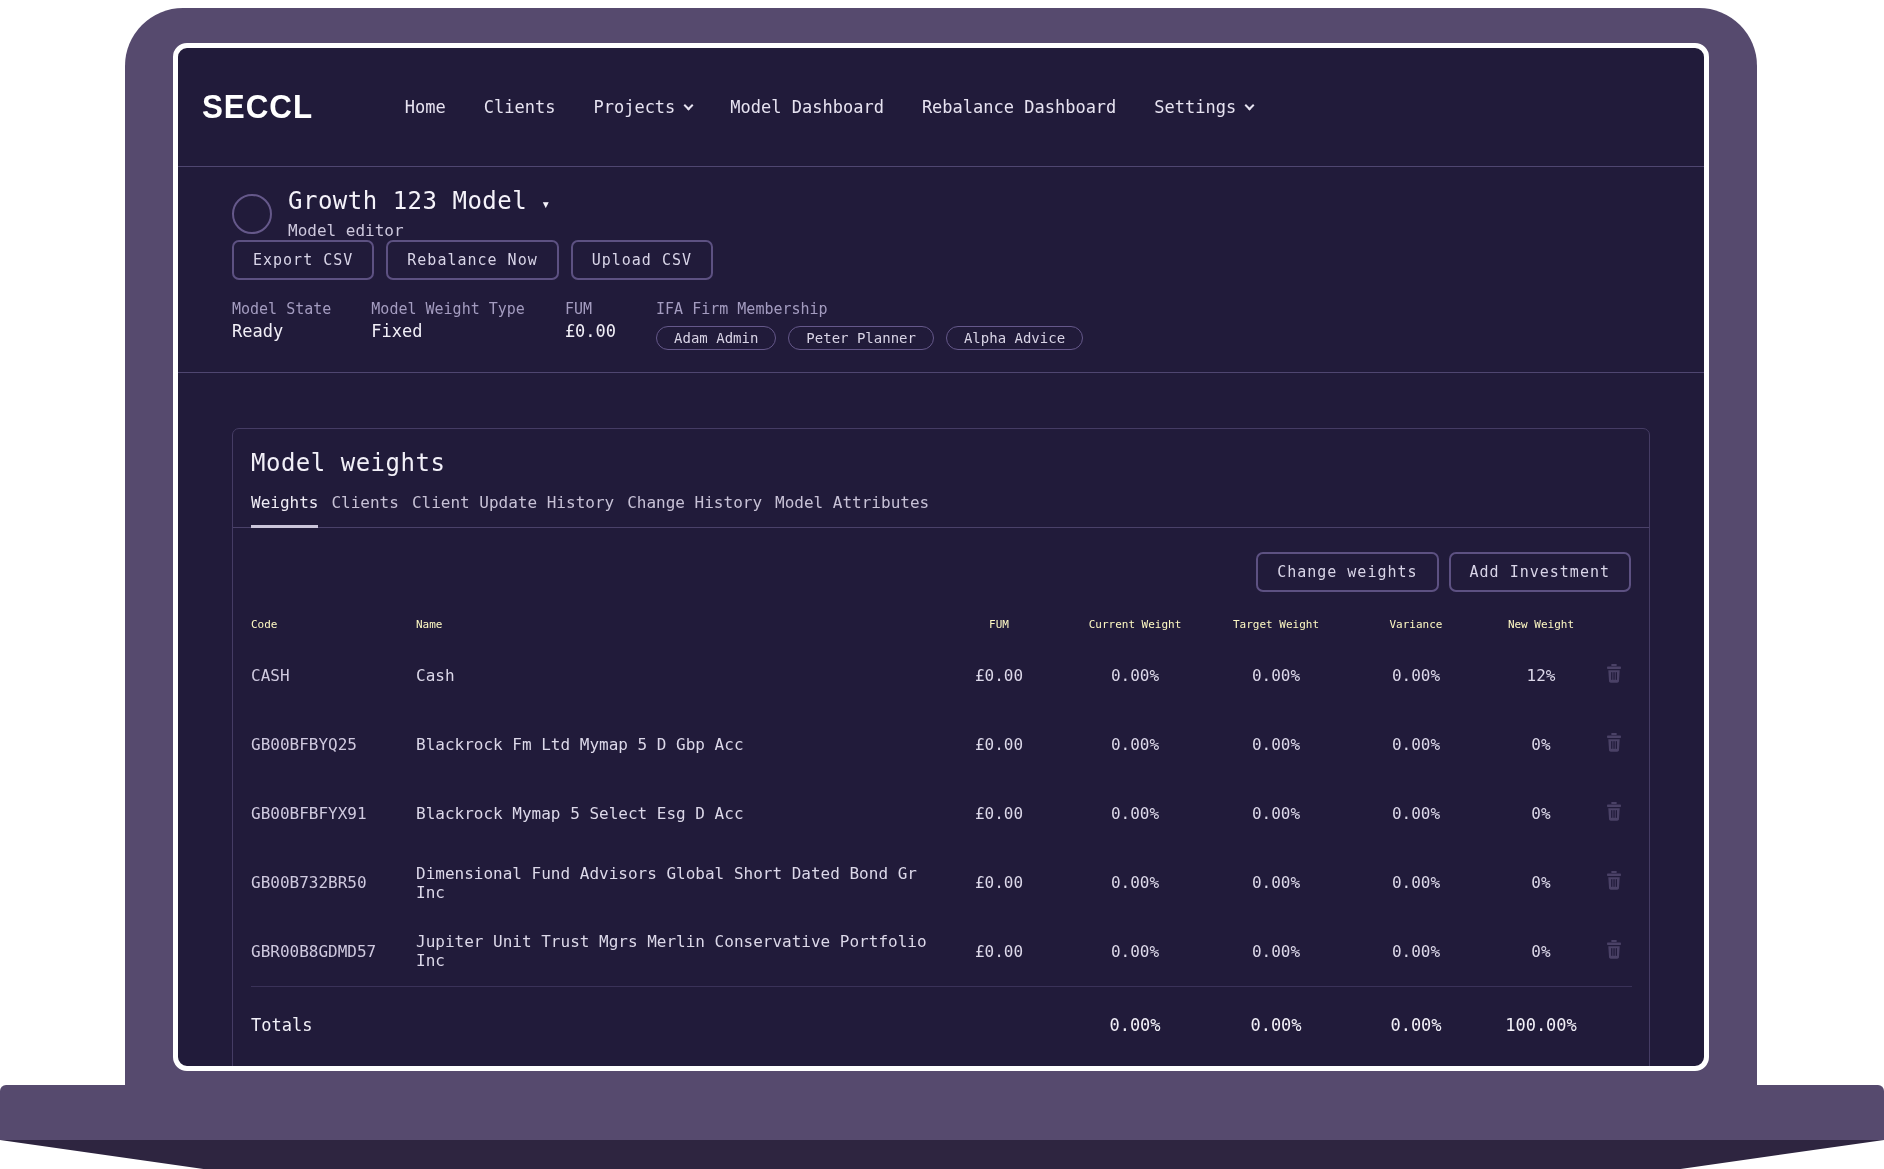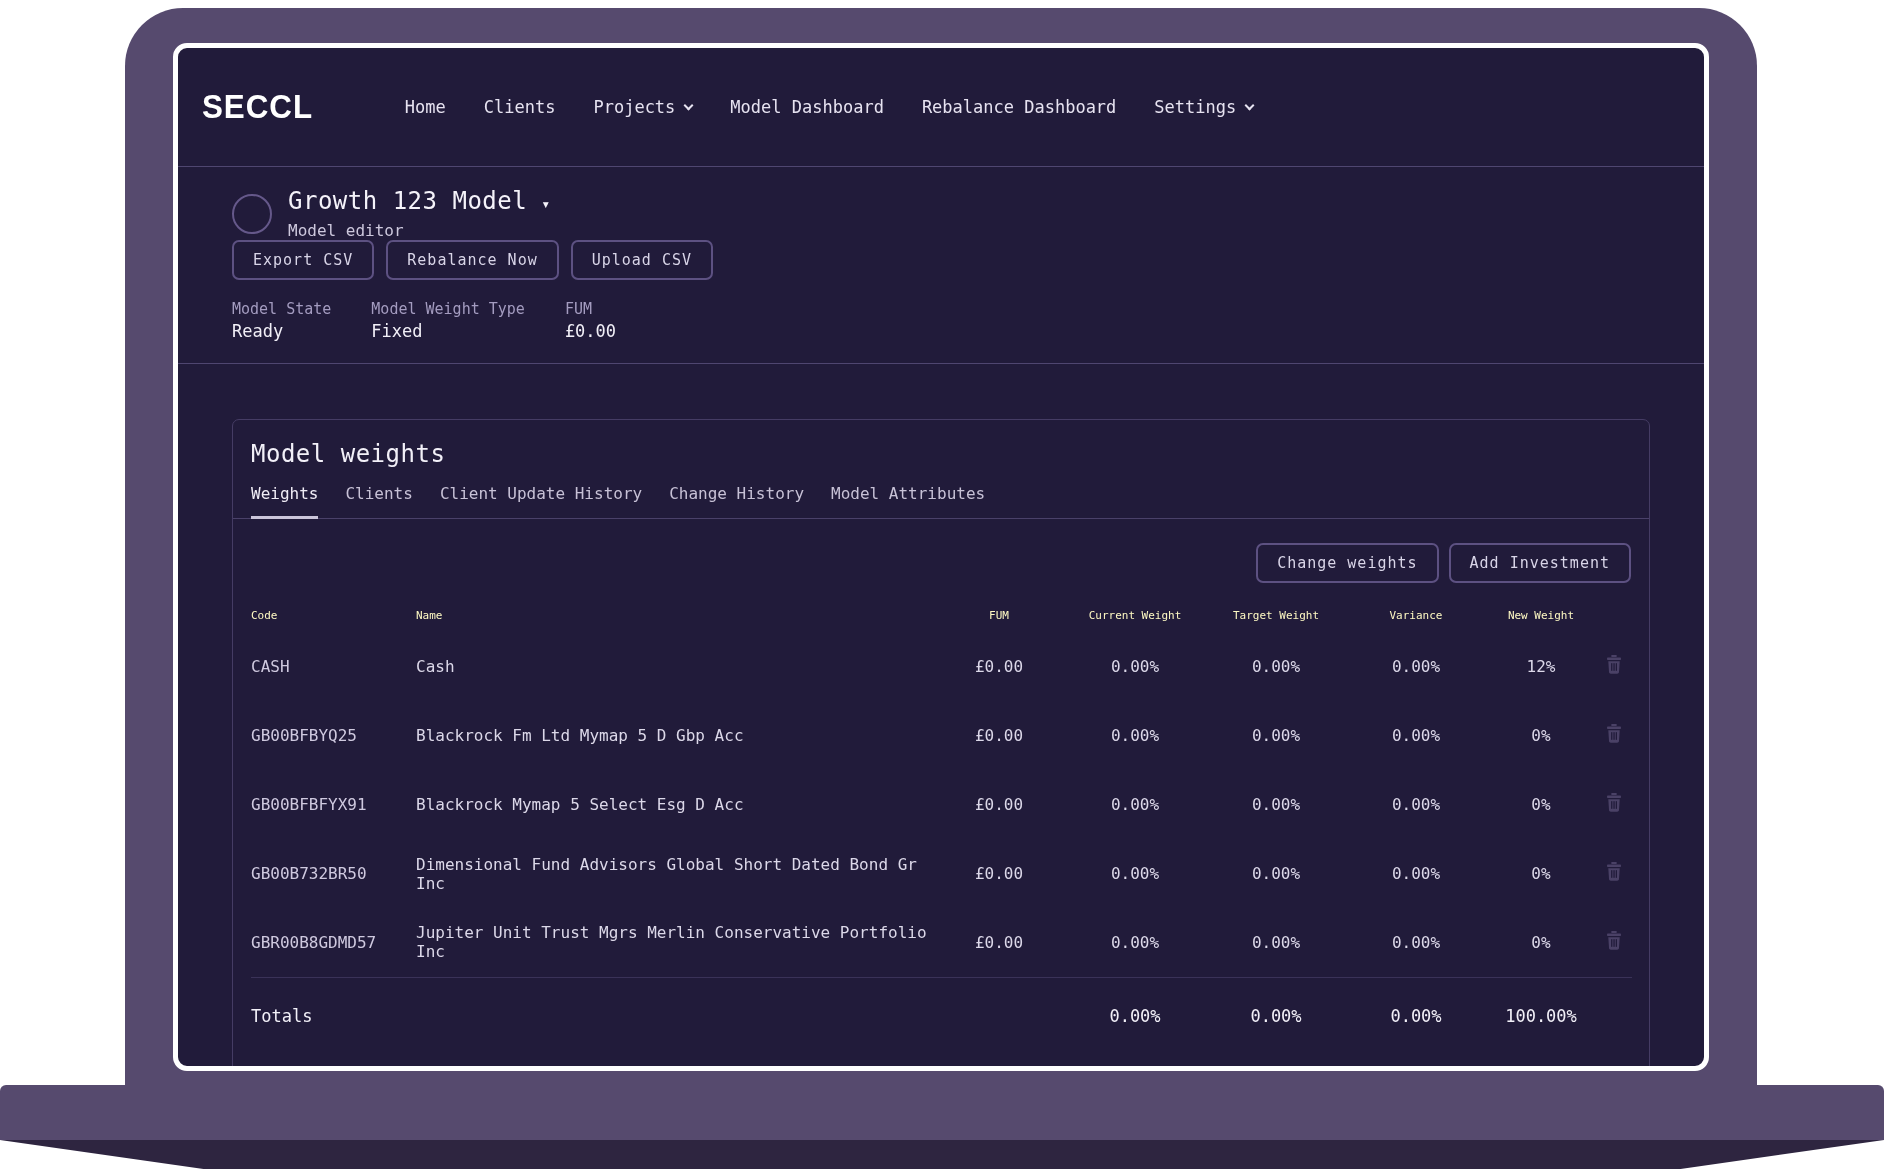--- a/index.html
+++ b/index.html
@@ -49,21 +49,21 @@
   .meta-label { color: #a49cc0; font-size: 15px; }
   .meta-value { color: #f1eff7; font-size: 17px; margin-top: 3px; }
   .pills { display: flex; gap: 12px; margin-top: 8px; }
   .pill { border: 1px solid #65588a; border-radius: 13px; padding: 3px 17px;
           color: #d9d4e6; font-size: 14px; cursor: pointer; white-space: nowrap; }
 
   
   .main { padding: 55px 54px 0; }
   .card { border: 1px solid #453c64; border-radius: 7px; padding-bottom: 18px; }
   .card-title { color: #f2f0f8; font-size: 24px; letter-spacing: .5px; padding: 20px 18px 0; }
-  .tabs { display: flex; gap: 27px; padding: 16px 18px 0; border-bottom: 1px solid #4a4169; }
+  .tabs { display: flex; gap: 13px; padding: 16px 18px 0; border-bottom: 1px solid #4a4169; }
   .tab { color: #c7c1d6; font-size: 16px; padding-bottom: 13px; cursor: pointer;
          border-bottom: 3px solid transparent; margin-bottom: -1px; white-space: nowrap; }
   .tab.active { color: #f0edf6; border-bottom-color: #cbc5da; }
   .card-actions { display: flex; justify-content: flex-end; gap: 10px; padding: 24px 18px 0; }
 
   table { border-collapse: collapse; table-layout: fixed; width: 1381px; margin: 26px 18px 0; }
   col.c-code { width: 165px; } col.c-name { width: 518px; } col.c-fum { width: 130px; }
   col.c-cur { width: 142px; }  col.c-tar { width: 140px; }  col.c-var { width: 140px; }
   col.c-nw { width: 110px; }   col.c-del { width: 36px; }
   th { color: #fef9c3; font-weight: normal; font-size: 11px; padding-bottom: 10px; }
@@ -137,20 +137,28 @@
           <div class="meta-label">Model State</div>
           <div class="meta-value">Ready</div>
         </div>
         <div>
           <div class="meta-label">Model Weight Type</div>
           <div class="meta-value">Fixed</div>
         </div>
         <div>
           <div class="meta-label">FUM</div>
           <div class="meta-value">£0.00</div>
+        </div>
+        <div>
+          <div class="meta-label">IFA Firm Membership</div>
+          <div class="pills">
+            <span class="pill">Adam Admin</span>
+              <span class="pill">Peter Planner</span>
+              <span class="pill">Alpha Advice</span>
+          </div>
         </div>
       </div>
     </div>
 
     <div class="main">
       <div class="card">
         <div class="card-title">Model weights</div>
 
         <div class="tabs">
           <div class="tab active">Weights</div>

